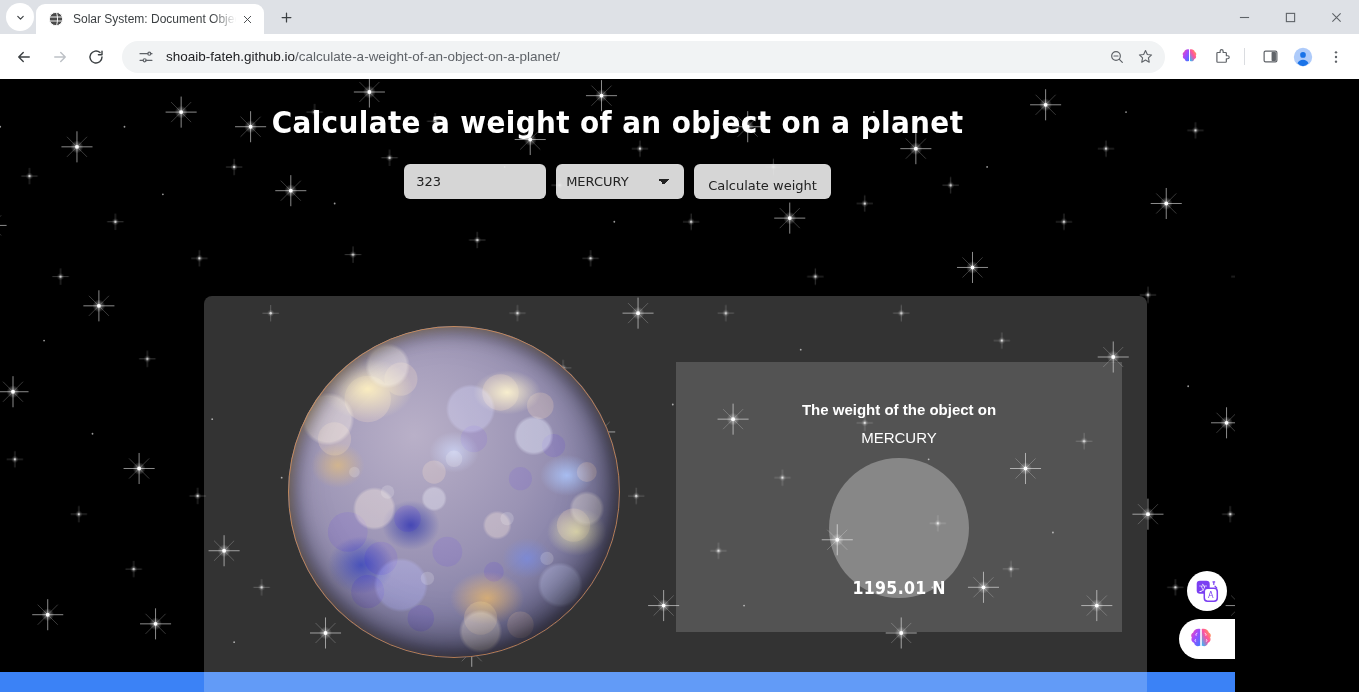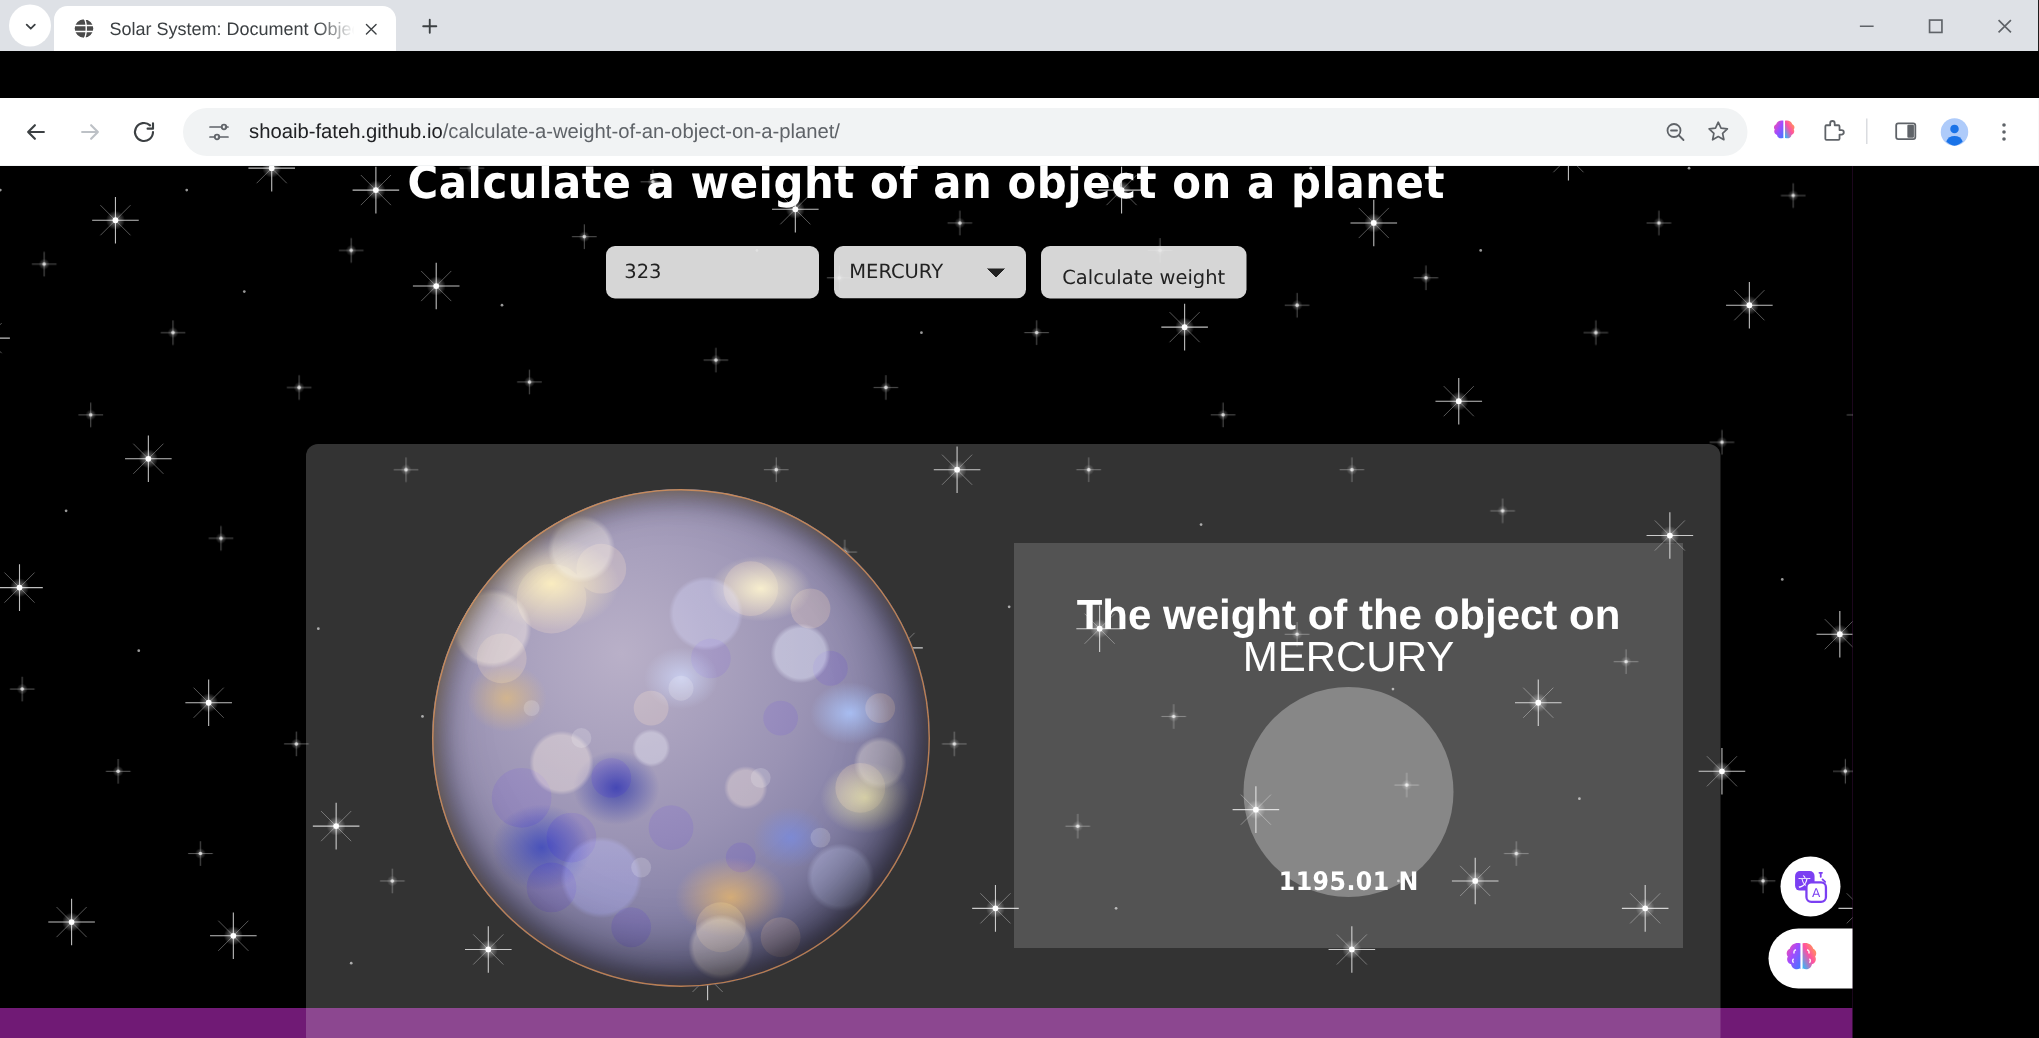--- a/index.html
+++ b/index.html
@@ -45,21 +45,21 @@
     display:flex; align-items:center; justify-content:center; color:#3c4043;
   }
   .winctl { margin-left:auto; display:flex; align-items:flex-start; height:34px; }
   .winctl div {
     width:46px; height:34px; display:flex; align-items:center; justify-content:center;
     color:#5f6368;
   }
 
   .toolbar {
     height:45px; background:#fff; display:flex; align-items:center;
-    padding:0 8px; position:relative; z-index:29;margin-top:31px;
+    padding:0 8px; position:relative; z-index:29;
   }
   .navbtn {
     width:32px; height:32px; border-radius:50%; margin-right:4px;
     display:flex; align-items:center; justify-content:center; color:#3c4043;
   }
   .navbtn.disabled { color:#bdc1c6; }
   .omnibox {
     flex:1 1 auto; height:32px; background:#f1f3f4; border-radius:16px;
     display:flex; align-items:center; padding:0 6px 0 12px; margin:0 6px;
     position:relative;
@@ -77,21 +77,21 @@
   .tb-right { display:flex; align-items:center; }
   .tb-btn {
     width:30px; height:30px; border-radius:50%; margin-left:3px;
     display:flex; align-items:center; justify-content:center; color:#5f6368;
   }
   .tb-sep { width:1px; height:17px; background:#dadce0; margin:0 7px; }
 
   
   .viewport {
     position:absolute; left:0; top:79px; width:1235px; height:613px;
-    overflow:hidden; background:#701a75;
+    overflow:hidden; background:#3b82f6;
   }
   .starfield { position:absolute; inset:-40px; }
 
   .page-title {
     position:absolute; left:0; top:26px; width:100%; text-align:center;
     font-family:"DejaVu Sans", sans-serif;
     font-weight:bold; font-size:30px; letter-spacing:.4px; color:#fff;
     transform:scaleX(.93); transform-origin:center;
     z-index:4;
   }
@@ -177,21 +177,21 @@
     position:absolute; inset:0; border-radius:50%;
     border:1.5px solid rgba(225,150,90,.75);
   }
 
   .result-panel {
     position:absolute; left:472px; top:66px; width:446px; height:270px;
     background:rgba(255,255,255,.16); z-index:4;
   }
   .result-title {
     position:absolute; left:0; top:34px; width:100%; text-align:center;
-    color:#fff; font-size:28px; line-height:28px; padding:0 22px;
+    color:#fff; font-size:15px; line-height:28px; padding:0 22px;
   }
   .result-title b { font-weight:bold; }
   .result-title span.planet-name { font-weight:normal; display:block; }
   .result-circle {
     position:absolute; left:153px; top:96px; width:140px; height:140px;
     border-radius:50%; background:rgba(255,255,255,.30);
     display:flex; align-items:flex-end; justify-content:center;
   }
   .result-value {
     font-family:"DejaVu Sans", sans-serif; font-weight:bold;

